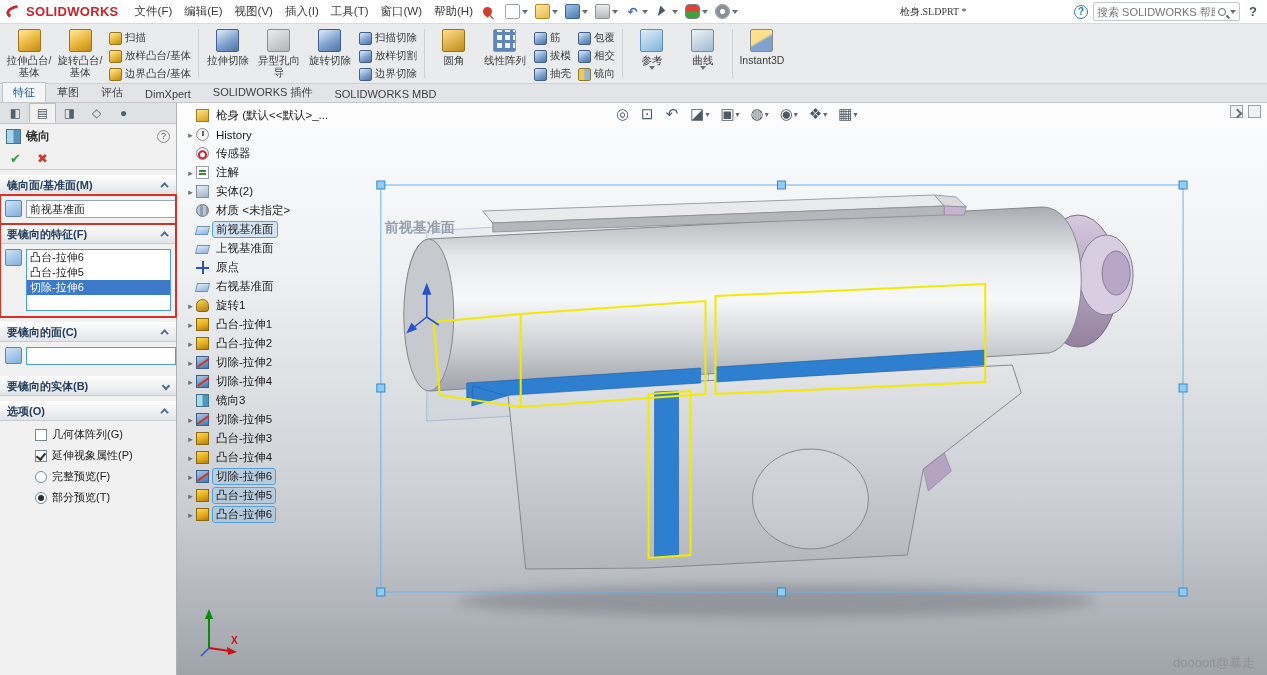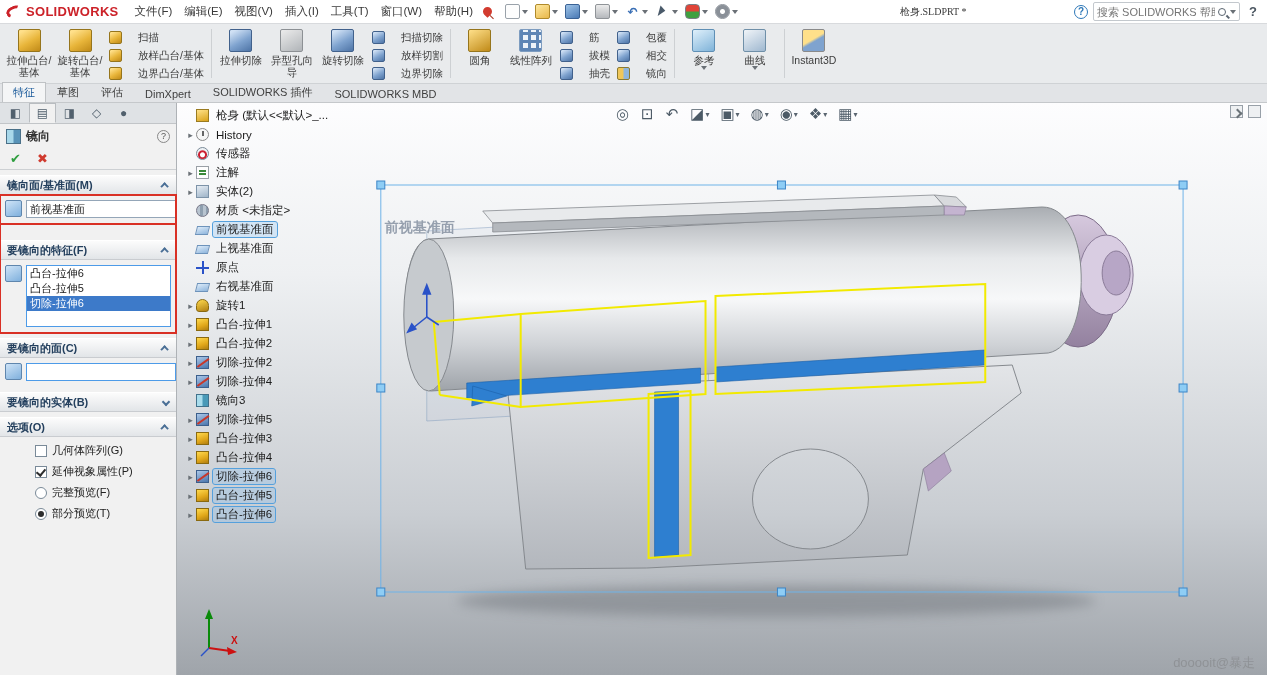--- a/index.html
+++ b/index.html
@@ -36,21 +36,21 @@
   .searchbox input { border:none; outline:none; width:118px; font-size:11px; font-family:inherit; color:#444; }
   .mag { width:8px; height:8px; border:1.5px solid #5a6570; border-radius:50%; position:relative; margin:0 3px; }
   .mag::after { content:""; position:absolute; left:7px; top:7px; width:4px; height:1.5px; background:#5a6570; transform:rotate(45deg); }
   .help-q { font-weight:bold; color:#4a5560; font-size:13px; padding:0 4px; }
 
   
   .ribbon { height:60px; background:#e9ebed; border-bottom:1px solid #cfd2d5; display:flex; align-items:stretch; padding:2px 4px; gap:1px; flex:0 0 auto; }
   .rb-big { width:50px; display:flex; flex-direction:column; align-items:center; padding-top:3px; font-size:10.5px; line-height:1.15; color:#3c3c3c; text-align:center; border-radius:2px; cursor:pointer; }
   .rb-big .rbi { width:23px; height:23px; margin-bottom:2px; border-radius:2px; }
   .rb-col { display:flex; flex-direction:column; justify-content:flex-start; gap:2px; padding-top:4px; font-size:10.5px; color:#3c3c3c; }
-  .rb-small { display:flex; align-items:flex-start; gap:16px; padding:1px 3px; white-space:nowrap; border-radius:2px; cursor:pointer; }
+  .rb-small { display:flex; align-items:center; gap:3px; padding:1px 3px; white-space:nowrap; border-radius:2px; cursor:pointer; }
   .rb-small .rbs { width:13px; height:13px; border-radius:2px; flex:0 0 auto; }
   .rb-sep { width:1px; background:#cdd0d3; margin:3px 3px; }
   .i-boss { background:linear-gradient(150deg,#ffe08a 10%,#e8b53a 55%,#c08a18); border:1px solid #96751c; }
   .i-cut { background:linear-gradient(150deg,#cfe0f4 10%,#7fa3cf 55%,#4e74a6); border:1px solid #41618c; }
   .i-hole { background:linear-gradient(150deg,#ececec,#b0b4b8); border:1px solid #8c9094; }
   .i-fillet { background:linear-gradient(150deg,#ffe08a,#c08a18); border:1px solid #96751c; border-radius:50% 3px 3px 3px; }
   .i-pattern { background-color:#eef3f9; background-image:repeating-linear-gradient(0deg,#5e85b5 0 3px,transparent 3px 8px),repeating-linear-gradient(90deg,#5e85b5 0 3px,transparent 3px 8px); border:1px solid #7d9cc0; }
   .i-mirrb { background:linear-gradient(90deg,#f0c75a 48%,#8fb6dd 52%); border:1px solid #8c7a30; }
   .i-ref { background:linear-gradient(150deg,#dff0fb,#7fb3d9); border:1px solid #5f8fb5; }
   .i-curve { background:linear-gradient(150deg,#f0f4f8,#9fb8d0); border:1px solid #6f8fa8; border-radius:50% 0 50% 0; }
@@ -341,21 +341,21 @@
       <div class="sec-h">
         <span class="sec-t">镜向面/基准面(M)</span>
           <span class="chev"></span>
       </div>
       <div class="sec-body annot1">
         <span class="sel-ic"></span>
         <input class="pm-input" readonly="" value="前视基准面" style="">
       </div>
 
       <div class="annot2">
-        <div class="sec-h" style="margin-top:16px">
+        <div class="sec-h" style="margin-top:0">
           <span class="sec-t">要镜向的特征(F)</span>
             <span class="chev"></span>
         </div>
         <div class="sec-body">
           <span class="sel-ic"></span>
           <div class="pm-list">
 
           <div class="pm-li">凸台-拉伸6</div>
               <div class="pm-li">凸台-拉伸5</div>
               <div class="pm-li selected">切除-拉伸6</div>

